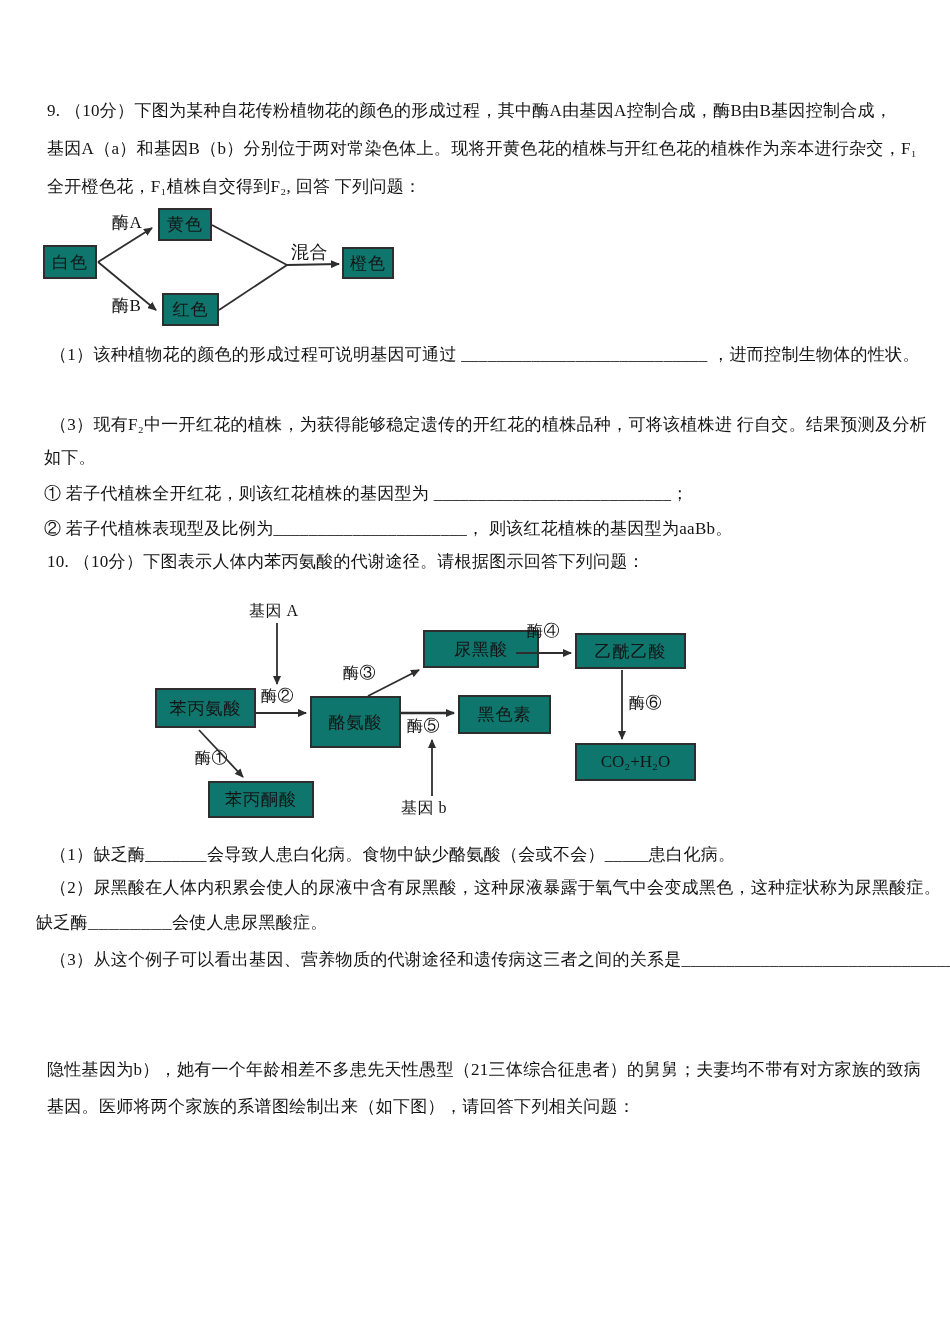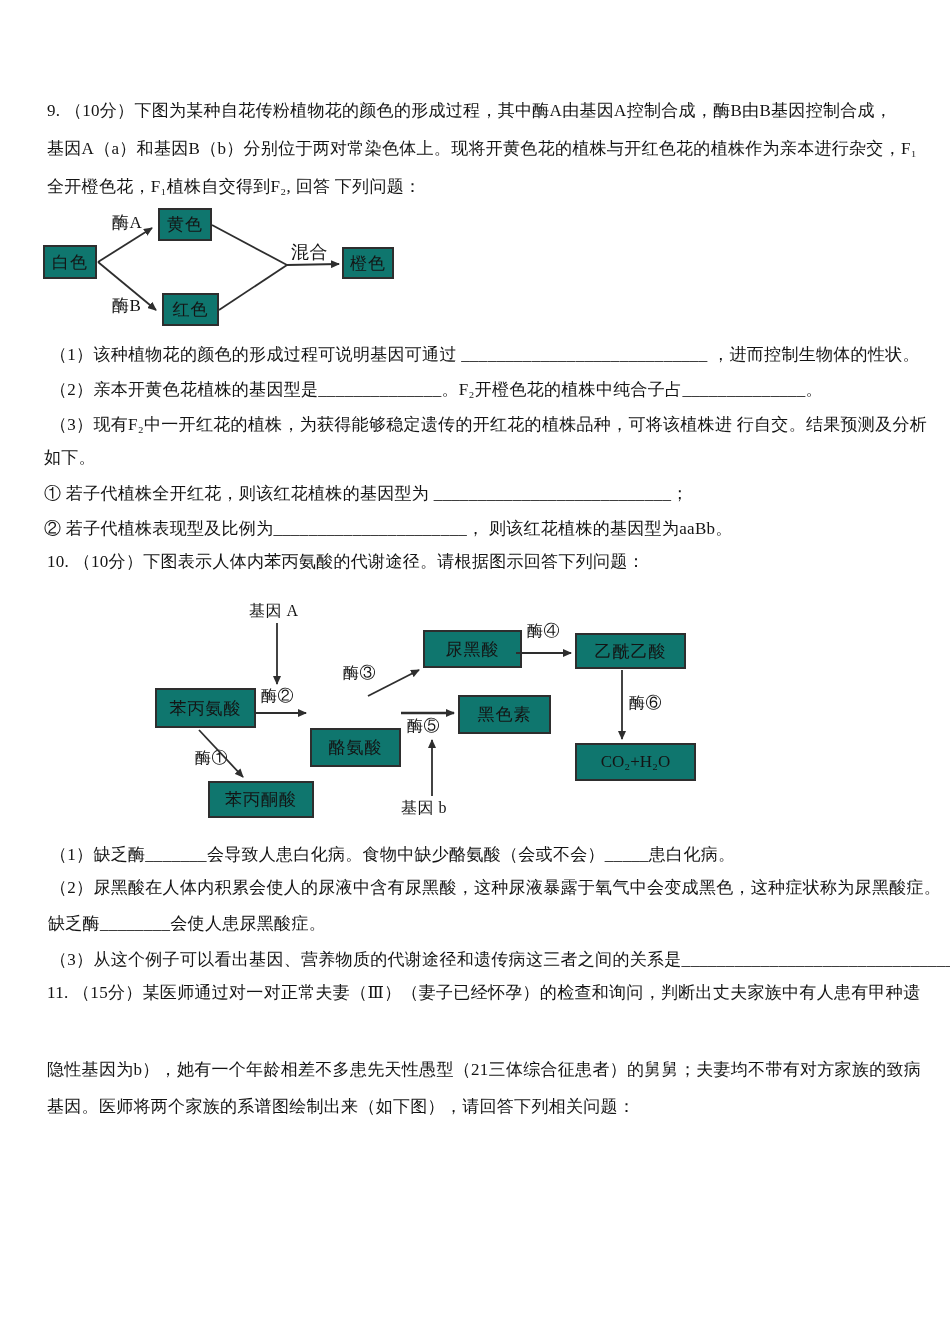--- a/index.html
+++ b/index.html
@@ -38,54 +38,52 @@
     <div class="dbox" style="left:158px; top:208px; width:54px;  height:33px;">黄色</div>
     <div class="dbox" style="left:162px; top:293px; width:57px;  height:33px;">红色</div>
     <div class="dbox" style="left:342px; top:247px; width:52px;  height:32px;">橙色</div>
 
     <div class="dlabel" style="left:112px; top:211px; font-size:17px;">酶A</div>
     <div class="dlabel" style="left:112px; top:294px; font-size:17px;">酶B</div>
     <div class="dlabel" style="left:291px; top:240px; font-size:18px;">混合</div>
   </div>
 
   <div class="tl" style="left:50px; top:344px;">（1）该种植物花的颜色的形成过程可说明基因可通过 ____________________________ ，进而控制生物体的性状。</div>
-  <div class="tl" style="left:50px; top:379px;">（2）亲本开黄色花植株的基因型是______________。F₂开橙色花的植株中纯合子占______________。</div>
   <div class="tl" style="left:50px; top:414px;">（3）现有F₂中一开红花的植株，为获得能够稳定遗传的开红花的植株品种，可将该植株进 行自交。结果预测及分析</div>
   <div class="tl" style="left:44px; top:447px;">如下。</div>
   <div class="tl" style="left:44px; top:483px;">① 若子代植株全开红花，则该红花植株的基因型为 ___________________________；</div>
   <div class="tl" style="left:44px; top:518px;">② 若子代植株表现型及比例为______________________， 则该红花植株的基因型为aaBb。</div>
 
   <div class="tl" style="left:47px; top:551px;">10. （10分）下图表示人体内苯丙氨酸的代谢途径。请根据图示回答下列问题：</div>
 
   <div>
     <div class="dlabel" style="left:249px; top:601px;">基因 A</div>
     <div class="dlabel" style="left:401px; top:798px;">基因 b</div>
 
     <div class="dbox" style="left:155px; top:688px; width:101px; height:40px;">苯丙氨酸</div>
-    <div class="dbox" style="left:310px; top:696px; width:91px;  height:39px;margin-top:32px;">酪氨酸</div>
-    <div class="dbox" style="left:423px; top:630px; width:99px;  height:38px;">尿黑酸</div>
+    <div class="dbox" style="left:310px; top:696px; width:91px;  height:52px;">酪氨酸</div>
+    <div class="dbox" style="left:423px; top:630px; width:116px;  height:38px;">尿黑酸</div>
     <div class="dbox" style="left:575px; top:633px; width:111px; height:36px;">乙酰乙酸</div>
     <div class="dbox" style="left:458px; top:695px; width:93px;  height:39px;">黑色素</div>
     <div class="dbox" style="left:575px; top:743px; width:121px; height:38px; letter-spacing:0;">CO₂+H₂O</div>
     <div class="dbox" style="left:208px; top:781px; width:106px; height:37px;">苯丙酮酸</div>
 
     <div class="dlabel" style="left:167px; top:748px;padding-left:28px;">酶①</div>
     <div class="dlabel" style="left:261px; top:686px;">酶②</div>
     <div class="dlabel" style="left:343px; top:663px;">酶③</div>
     <div class="dlabel" style="left:527px; top:621px;">酶④</div>
     <div class="dlabel" style="left:407px; top:716px;">酶⑤</div>
     <div class="dlabel" style="left:629px; top:693px;">酶⑥</div>
   </div>
 
   <div class="tl" style="left:50px; top:844px;">（1）缺乏酶_______会导致人患白化病。食物中缺少酪氨酸（会或不会）_____患白化病。</div>
   <div class="tl" style="left:50px; top:877px;">（2）尿黑酸在人体内积累会使人的尿液中含有尿黑酸，这种尿液暴露于氧气中会变成黑色，这种症状称为尿黑酸症。</div>
-  <div class="tl" style="left:48px; top:913px;">缺乏酶________会使人患尿黑酸症。</div>
+  <div class="tl" style="left:36px; top:913px;font-family:Liberation Mono, monospace;">缺乏酶________会使人患尿黑酸症。</div>
   <div class="tl" style="left:50px; top:949px;">（3）从这个例子可以看出基因、营养物质的代谢途径和遗传病这三者之间的关系是_______________________________。</div>
 
-  <div class="tl" style="left:47px; top:982px;">11. （15分）某医师通过对一对正常夫妻（Ⅲ）（妻子已经怀孕）的检查和询问，判断出丈夫家族中有人患有甲种遗</div>
   <div class="tl" style="left:47px; top:1059px;">隐性基因为b），她有一个年龄相差不多患先天性愚型（21三体综合征患者）的舅舅；夫妻均不带有对方家族的致病</div>
   <div class="tl" style="left:47px; top:1096px;">基因。医师将两个家族的系谱图绘制出来（如下图），请回答下列相关问题：</div>
 
   <svg class="overlay" width="950" height="1344" viewBox="0 0 950 1344">
     <defs>
       <marker id="ah" markerWidth="9" markerHeight="8" refX="8" refY="4" orient="auto" markerUnits="userSpaceOnUse">
         <path d="M0,0 L9,4 L0,8 z" fill="#2e2e2e"></path>
       </marker>
     </defs>
     <g stroke="#2e2e2e" stroke-width="1.8" fill="none">

